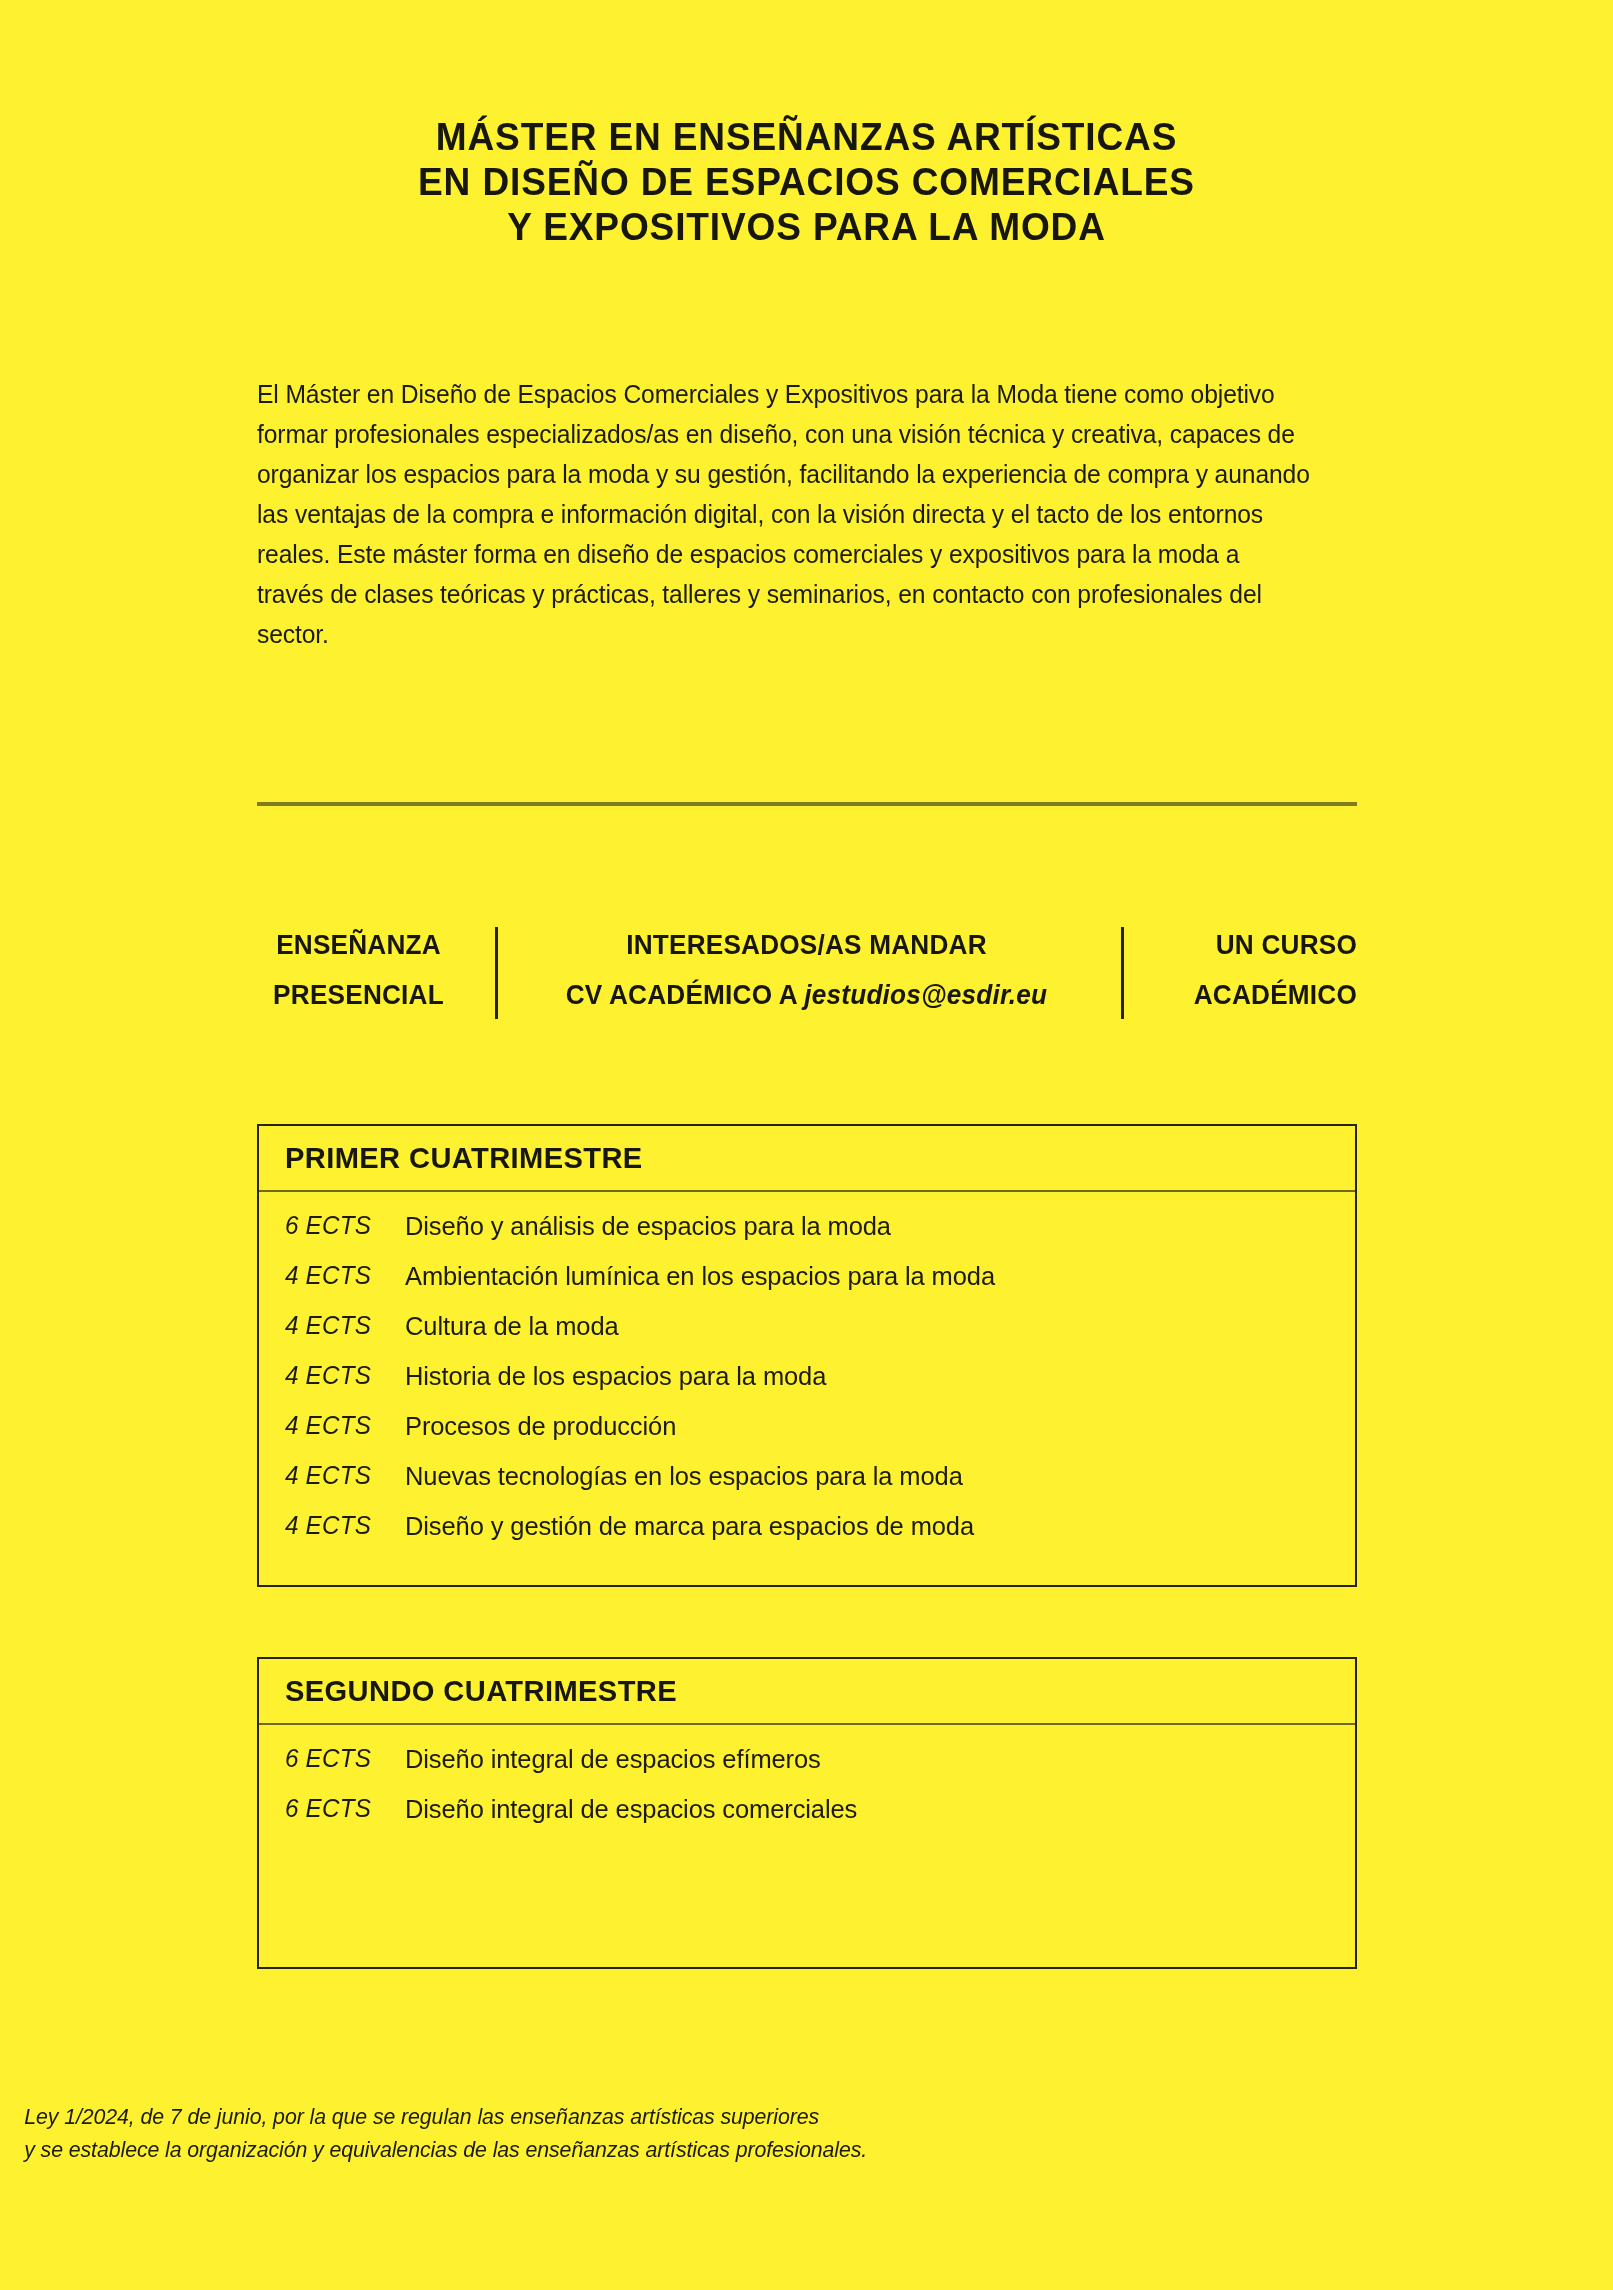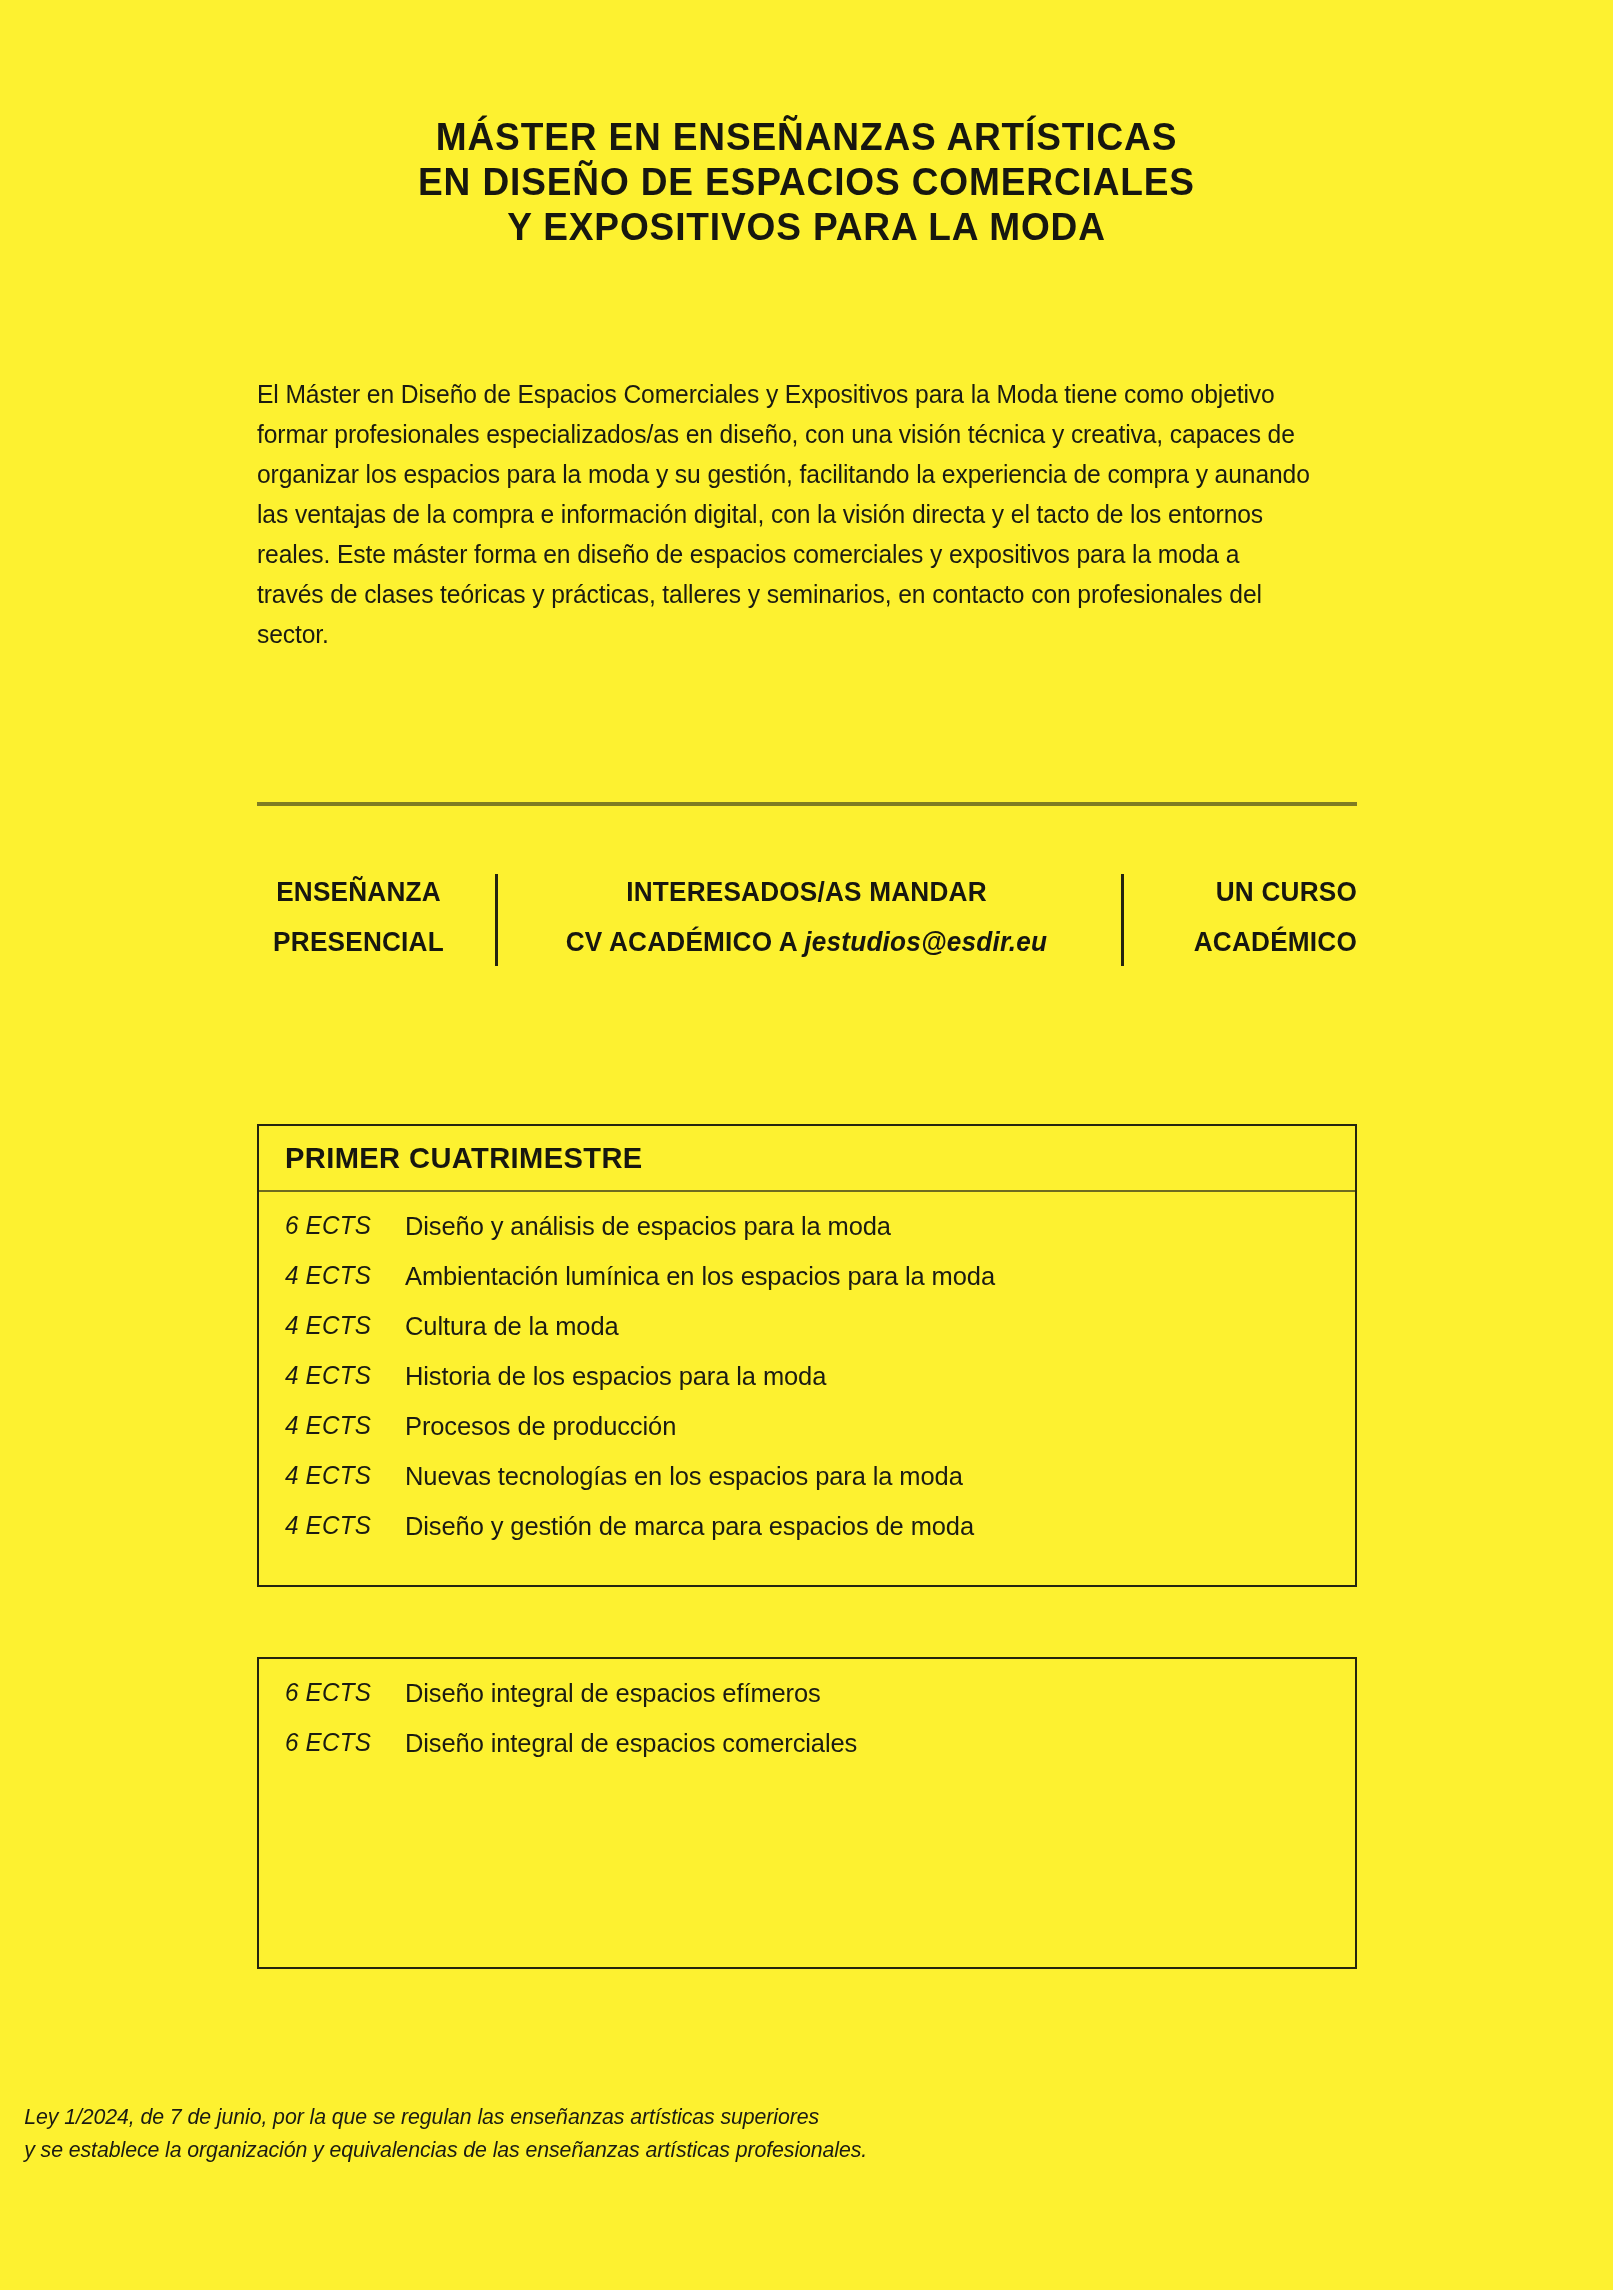--- a/index.html
+++ b/index.html
@@ -65,21 +65,21 @@
     top: 802px;
     width: 1100px;
     height: 3.7px;
     background: #7f7c22;
   }
 
   
   .inforow {
     position: absolute;
     left: 257px;
-    top: 867px;
+    top: 920px;
     width: 1100px;
     height: 107px;
   }
   .info-col {
     position: absolute;
     top: 0;
     font-family: "Liberation Sans Narrow", "Liberation Sans", sans-serif;
     font-weight: bold;
     font-size: 27px;
     line-height: 50px;
@@ -245,20 +245,23 @@
         <span class="course-name">Nuevas tecnologías en los espacios para la moda</span>
       </div>
       <div class="course-row">
         <span class="ects">4 ECTS</span>
         <span class="course-name">Diseño y gestión de marca para espacios de moda</span>
       </div>
     </div>
   </div>
 
   <div class="term-table t2">
+    <div class="term-head">
+      <span class="term-head-label">SEGUNDO CUATRIMESTRE</span>
+    </div>
     <div class="term-body">
       <div class="course-row">
         <span class="ects">6 ECTS</span>
         <span class="course-name">Diseño integral de espacios efímeros</span>
       </div>
       <div class="course-row">
         <span class="ects">6 ECTS</span>
         <span class="course-name">Diseño integral de espacios comerciales</span>
       </div>
     </div>

